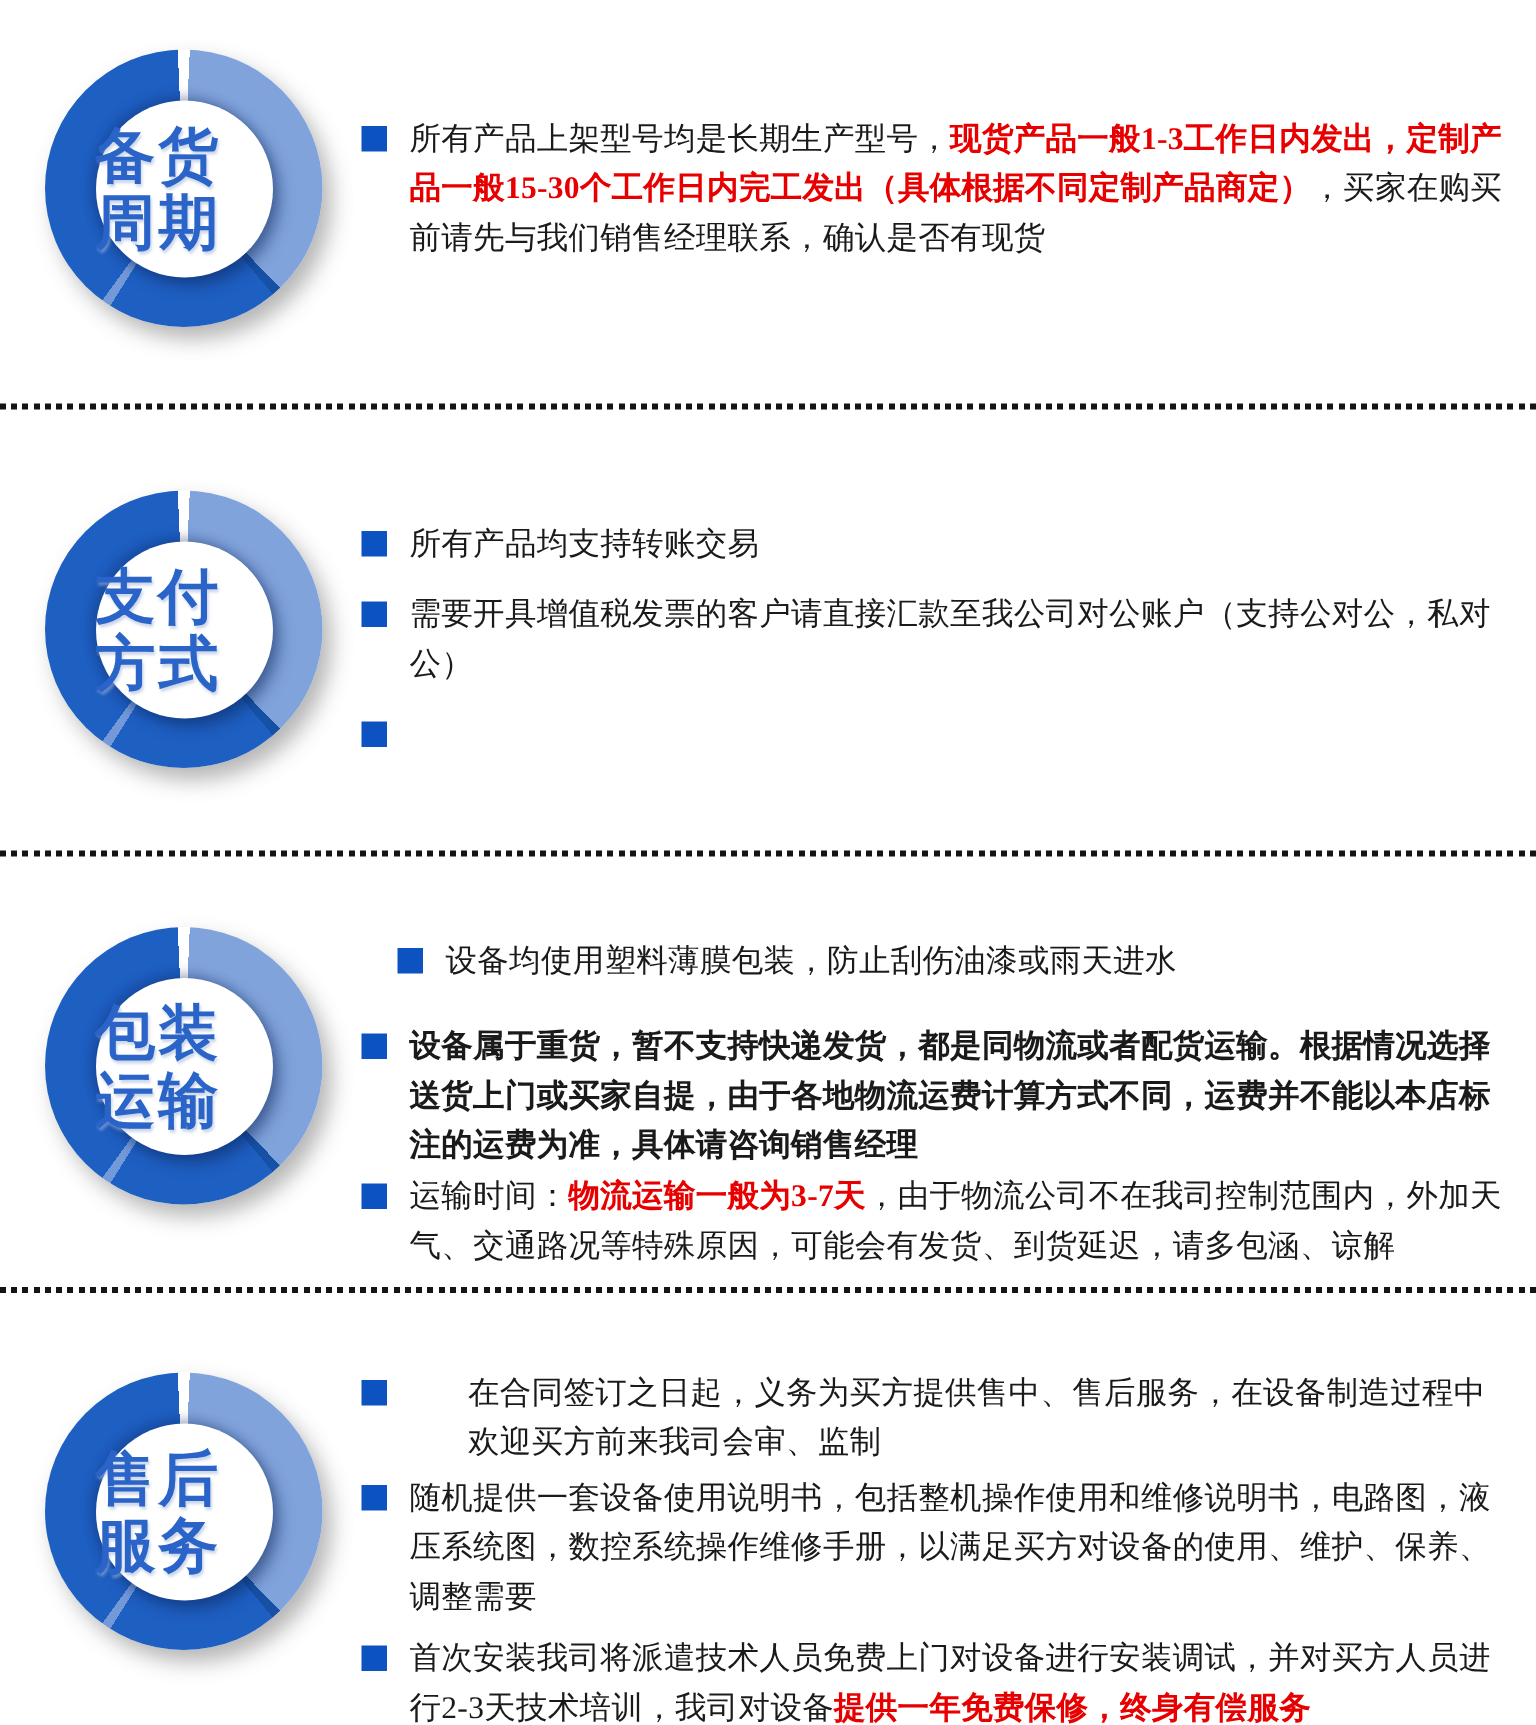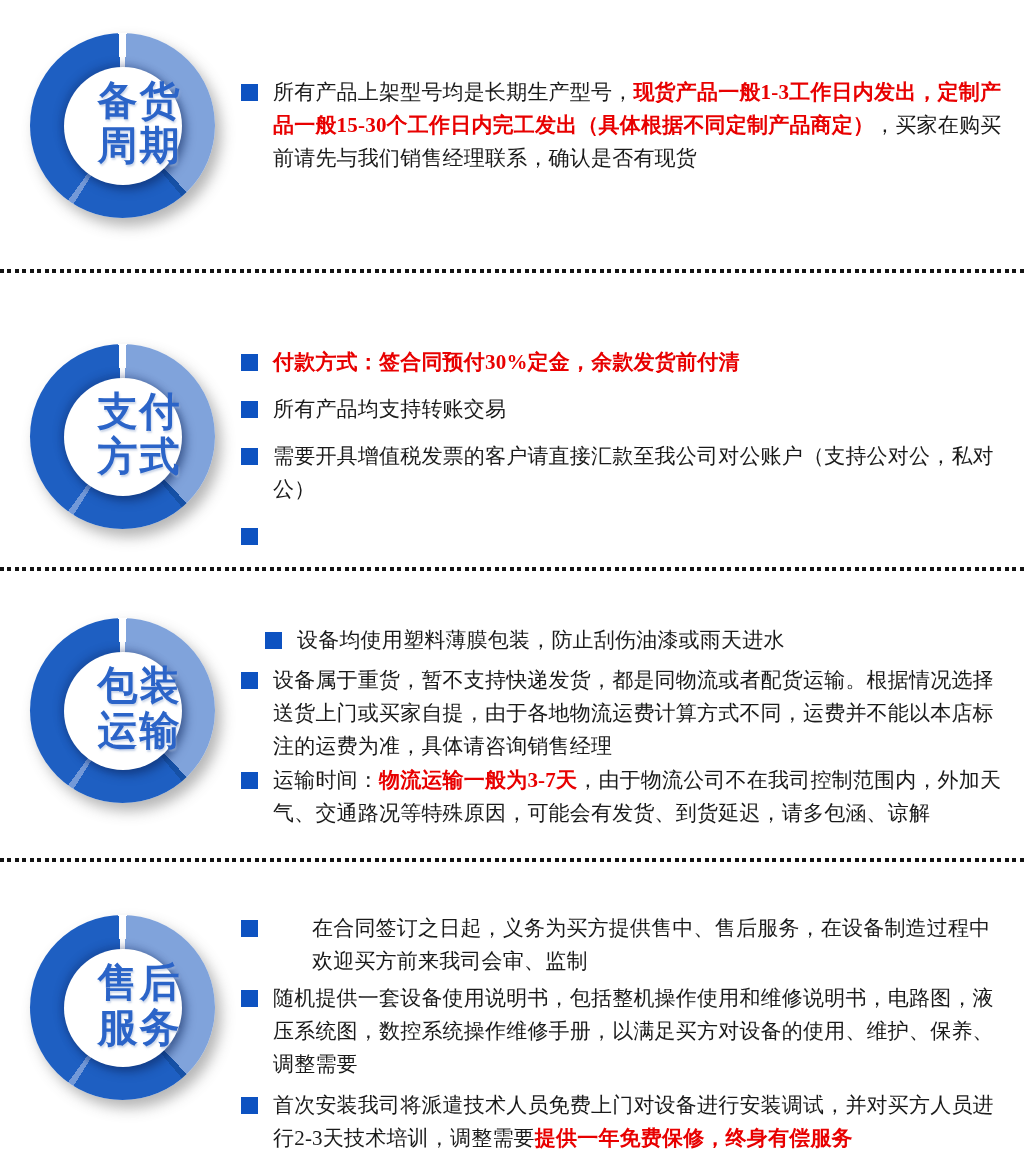--- a/index.html
+++ b/index.html
@@ -24,29 +24,29 @@
       #7399d8 212deg 216deg,
       var(--ring-blue,#1e5fc2) 216deg 357.5deg,
       #ffffff 357.5deg 360deg);
     box-shadow:6px 8px 14px rgba(90,90,90,.45);
     display:flex;align-items:center;justify-content:center;
   }
   .badge-inner{
     width:118px;height:118px;border-radius:50%;
     background:#ffffff;
     box-shadow:4px 5px 10px rgba(13,38,92,.55), -3px -3px 8px rgba(13,38,92,.30);
-    display:flex;flex-direction:column;align-items:flex-end;justify-content:center;
-    font-family:Liberation Mono, monospace;
+    display:flex;flex-direction:column;align-items:flex-start;justify-content:center;
+    font-family:Liberation Serif, serif;
     font-weight:bold;font-size:40px;line-height:45px;
     color:var(--badge-text,#2b64c8);
     text-shadow:1px 2px 2px rgba(160,180,215,.55);
     letter-spacing:2px;
   }
   .badge-1{top:33px}
-  .badge-2{top:344px}
+  .badge-2{top:327px}
   .badge-3{top:618px}
   .badge-4{top:915px}
 
   
   .bullets{position:absolute;left:241px;right:22px;}
   .bullets-1{top:76px}
   .bullets-2{top:346px}
   .bullets-3{top:624px}
   .bullets-4{top:912px}
   .bullet{display:flex;align-items:flex-start;}
@@ -58,22 +58,22 @@
   .bullet p{
     margin:0;
     font-size:21px;line-height:33px;
     color:var(--text-black,#1a1a1a);
     letter-spacing:.2px;
   }
   .seg{color:var(--text-black,#1a1a1a);}
   .seg.red{color:var(--red,#e80000);font-weight:bold;}
 
   .bullets-2 .bullet{margin-bottom:14px;}
-  .bullets-3 .b1{margin-bottom:7px;padding-left:24px;}
-  .bullets-3 .b2{margin-bottom:1px;}
+  .bullets-3 .b1{margin-bottom:24px;padding-left:24px;}
+  .bullets-3 .b2{margin-bottom:1px;font-weight:bold;}
   .bullets-4 .b1{margin-bottom:4px;gap:39px;}
   .bullets-4 .b2{margin-bottom:8px;}
 
   
   .divider{
     position:absolute;left:0;width:1024px;height:4px;
     background:repeating-linear-gradient(90deg,
       var(--divider,#141414) 0 4px, transparent 4px 7.5px);
   }
   .divider-1{top:269px}
@@ -100,24 +100,20 @@
 
   <div class="divider divider-1"></div>
 
   <div class="badge badge-2">
     <div class="badge-inner">
       <div>支付</div>
       <div>方式</div>
     </div>
   </div>
   <div class="bullets bullets-2">
-    <div class="bullet b1">
-      <span class="sq"></span>
-      <p><span class="seg red">付款方式：签合同预付30%定金，余款发货前付清</span></p>
-    </div>
     <div class="bullet b2">
       <span class="sq"></span>
       <p><span class="seg">所有产品均支持转账交易</span></p>
     </div>
     <div class="bullet b3">
       <span class="sq"></span>
       <p><span class="seg">需要开具增值税发票的客户请直接汇款至我公司对公账户（支持公对公，私对公）</span></p>
     </div>
     <div class="bullet b4">
       <span class="sq"></span>
@@ -159,17 +155,17 @@
     <div class="bullet b1">
       <span class="sq"></span>
       <p><span class="seg">在合同签订之日起，义务为买方提供售中、售后服务，在设备制造过程中欢迎买方前来我司会审、监制</span></p>
     </div>
     <div class="bullet b2">
       <span class="sq"></span>
       <p><span class="seg">随机提供一套设备使用说明书，包括整机操作使用和维修说明书，电路图，液压系统图，数控系统操作维修手册，以满足买方对设备的使用、维护、保养、调整需要</span></p>
     </div>
     <div class="bullet b3">
       <span class="sq"></span>
-      <p><span class="seg">首次安装我司将派遣技术人员免费上门对设备进行安装调试，并对买方人员进行2-3天技术培训，调整需要</span><span class="seg red">提供一年免费保修，终身有偿服务</span></p>
+      <p><span class="seg">首次安装我司将派遣技术人员免费上门对设备进行安装调试，并对买方人员进行2-3天技术培训，我司对设备</span><span class="seg red">提供一年免费保修，终身有偿服务</span></p>
     </div>
   </div>
 
 </div>
 
 </body></html>

